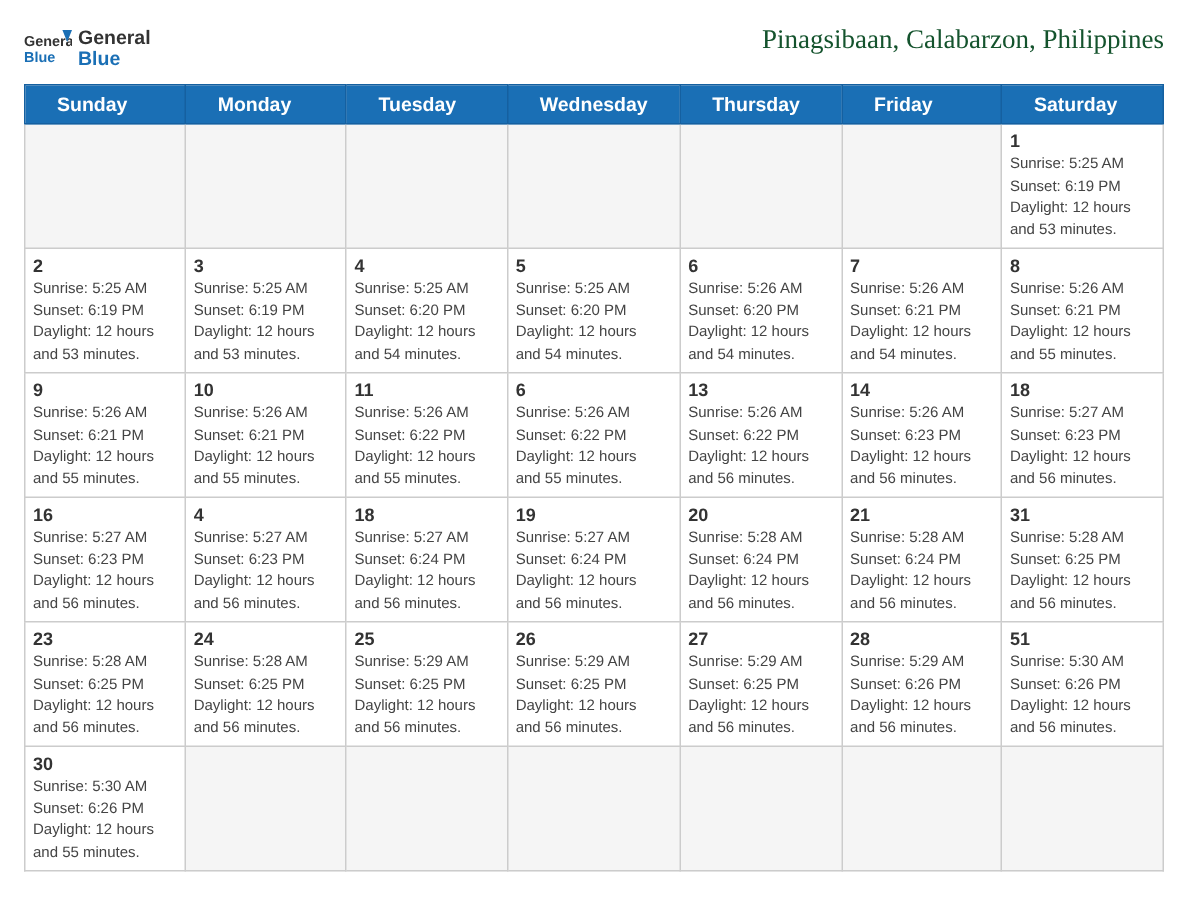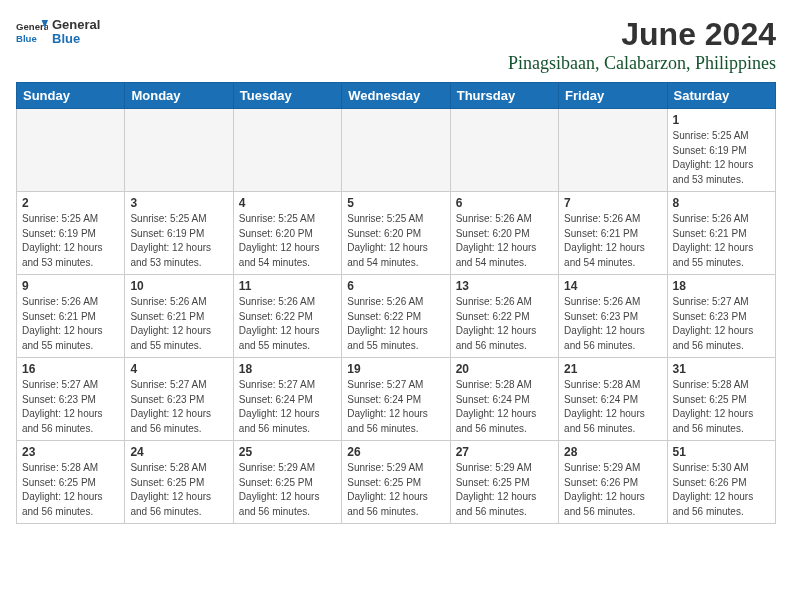--- a/index.html
+++ b/index.html
@@ -41,21 +41,21 @@
     .calendar {
       width: 100%;
       border-collapse: collapse;
       border: 1px solid #ccc;
     }
     .calendar th {
       background: #1a6fb5;
       color: #fff;
       font-size: 13px;
       font-weight: bold;
-      padding: 5px 6px;
+      padding: 5px 21px;
       text-align: left;
       border: 1px solid #1560a0;
     }
     .calendar td {
       vertical-align: top;
       border: 1px solid #ccc;
       padding: 4px 5px;
       font-size: 10px;
       color: #333;
       width: calc(100% / 7);
@@ -92,21 +92,20 @@
       <text x="0" y="18" font-family="Arial" font-size="12" font-weight="bold" fill="#333">General</text>
       <text x="0" y="32" font-family="Arial" font-size="12" font-weight="bold" fill="#1a6fb5">Blue</text>
       <polygon points="32,5 40,5 36,15" fill="#1a6fb5"></polygon>
     </svg>
     <div style="line-height:1.1;">
       <div style="font-size:13px;font-weight:bold;color:#333;">General</div>
       <div style="font-size:13px;font-weight:bold;color:#1a6fb5;">Blue</div>
     </div>
   </div>
   <div class="title-block">
-    <div class="main-title">June 2024</div>
     <div class="subtitle">Pinagsibaan, Calabarzon, Philippines</div>
   </div>
 </div>
 
 <table class="calendar">
   <thead>
     <tr>
     <th>Sunday</th>
         <th>Monday</th>
         <th>Tuesday</th>
@@ -329,14 +328,29 @@
 and 56 minutes.</div>
         </td>
         <td>
           <span class="day-number">51</span>
           <div class="day-info" style="white-space: pre-line;">Sunrise: 5:30 AM
 Sunset: 6:26 PM
 Daylight: 12 hours
 and 56 minutes.</div>
         </td>
       </tr>
+      <tr class="last-row">
+        <td class="has-data">
+          <span class="day-number">30</span>
+          <div class="day-info" style="white-space: pre-line;">Sunrise: 5:30 AM
+Sunset: 6:26 PM
+Daylight: 12 hours
+and 55 minutes.</div>
+        </td>
+        <td class="empty"></td>
+        <td class="empty"></td>
+        <td class="empty"></td>
+        <td class="empty"></td>
+        <td class="empty"></td>
+        <td class="empty"></td>
+      </tr>
     </tbody>
 </table>
 
 </body></html>

